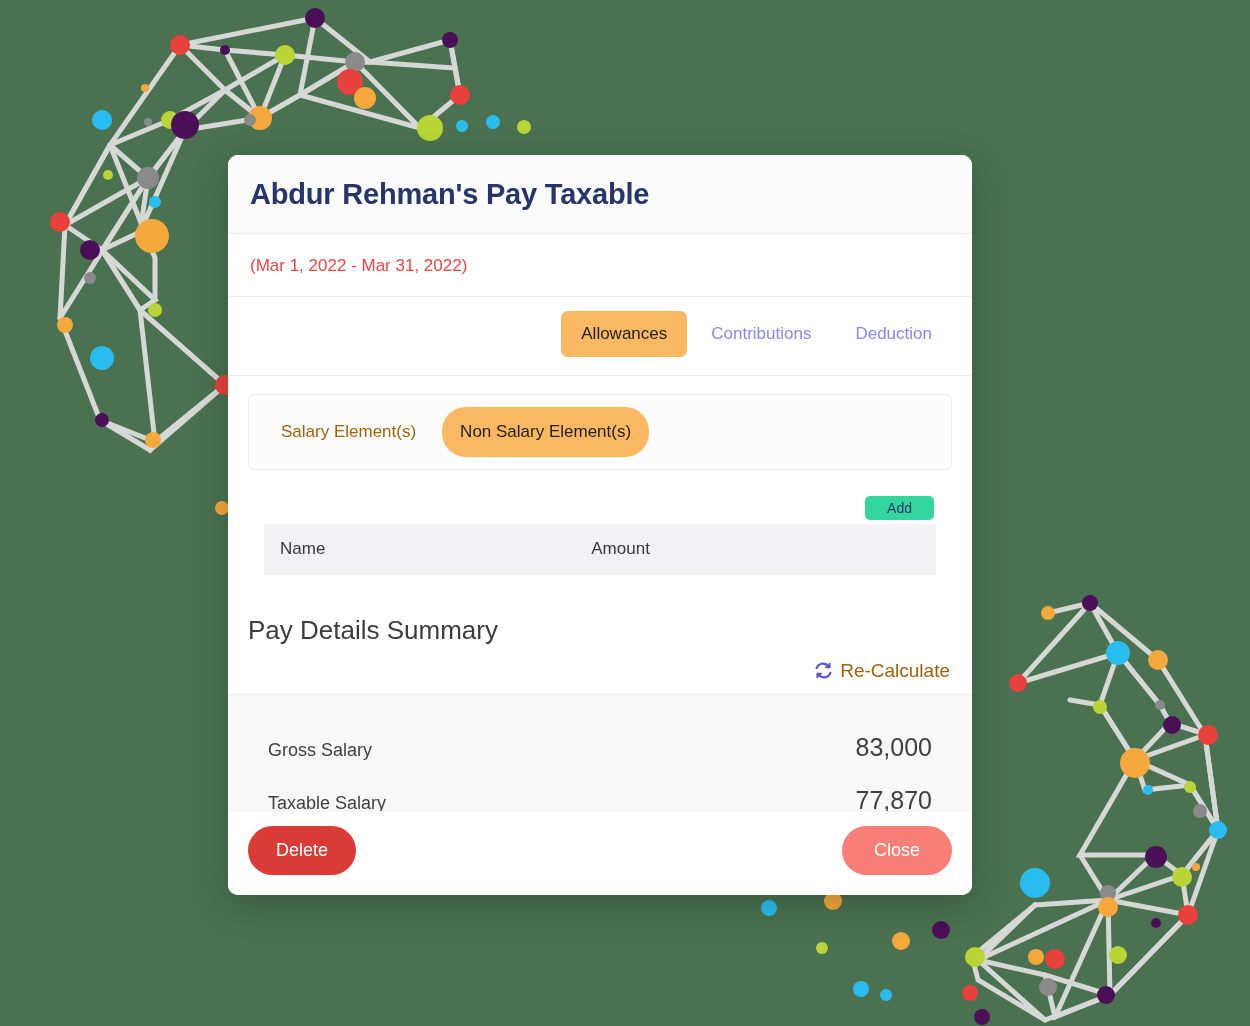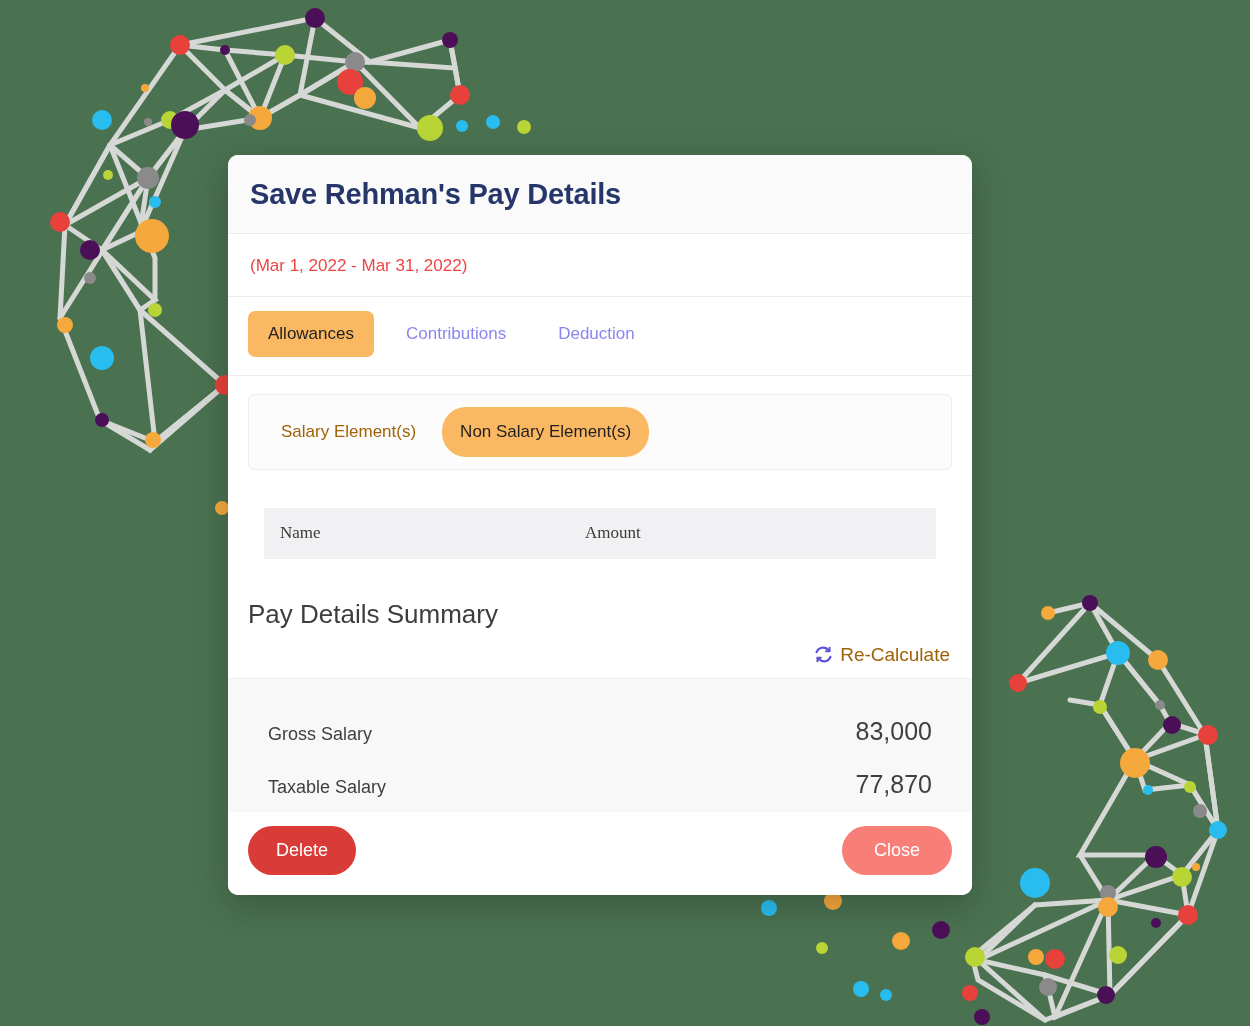--- a/index.html
+++ b/index.html
@@ -45,24 +45,25 @@
     background: #fff;
   }
   .date-range {
     font-size: 17px;
     color: #ef4444;
   }
 
   
   .tabs {
     display: flex; align-items: center;
-    gap: 12px;
+    gap: 4px;
     padding: 14px 20px 18px 20px;
     border-bottom: 1px solid #ededed;
     background: #fff;
+    justify-content: flex-end;
   }
   .tab {
     font-size: 17px;
     padding: 13px 20px;
     border-radius: 7px;
     color: #8b85f0;
     background: transparent;
     border: none;
     cursor: pointer;
     font-family: inherit;
@@ -112,22 +113,21 @@
     border-radius: 5px;
     font-family: inherit;
     font-size: 14px;
     padding: 4px 22px;
     cursor: pointer;
     margin-right: 2px;
   }
   table.elements {
     width: 100%;
     border-collapse: collapse;
-    margin-top: 12px;
-    font-family: Liberation Serif, serif;
+    margin-top: 4px;
   }
   table.elements th {
     background: #f1f1f3;
     text-align: left;
     font-weight: normal;
     font-size: 17px;
     color: #3a3a3a;
     padding: 15px 0 16px 16px;
   }
   table.elements th.col-amount { padding-left: 10px; }
@@ -319,21 +319,21 @@
   <circle cx="822" cy="948" r="6" fill="#b9d435"></circle>
   <circle cx="861" cy="989" r="8" fill="#29bdef"></circle>
   <circle cx="886" cy="995" r="6" fill="#29bdef"></circle>
   <circle cx="901" cy="941" r="9" fill="#f5a83c"></circle>
   <circle cx="941" cy="930" r="9" fill="#4b0f57"></circle>
 </svg>
 
 <div class="modal">
 
   <div class="modal-header">
-    <div class="modal-title">Save Rehman's Pay Details</div>
+    <div class="modal-title">Abdur Rehman's Pay Taxable</div>
   </div>
 
   <div class="date-range-row">
     <div class="date-range">(Mar 1, 2022 - Mar 31, 2022)</div>
   </div>
 
   <div class="tabs">
     <button class="tab active">Allowances</button>
     <button class="tab">Contributions</button>
     <button class="tab">Deduction</button>
@@ -342,20 +342,23 @@
   <div class="modal-body">
 
     <div class="inner-pad">
       <div class="subtab-panel">
         <button class="subtab">Salary Element(s)</button>
         <button class="subtab active">Non Salary Element(s)</button>
       </div>
     </div>
 
     <div class="table-block">
+      <div class="add-row">
+        <button class="add-btn">Add</button>
+      </div>
       <table class="elements">
         <thead>
           <tr>
             <th class="col-name">Name</th>
             <th class="col-amount">Amount</th>
           </tr>
         </thead>
         <tbody></tbody>
       </table>
     </div>

